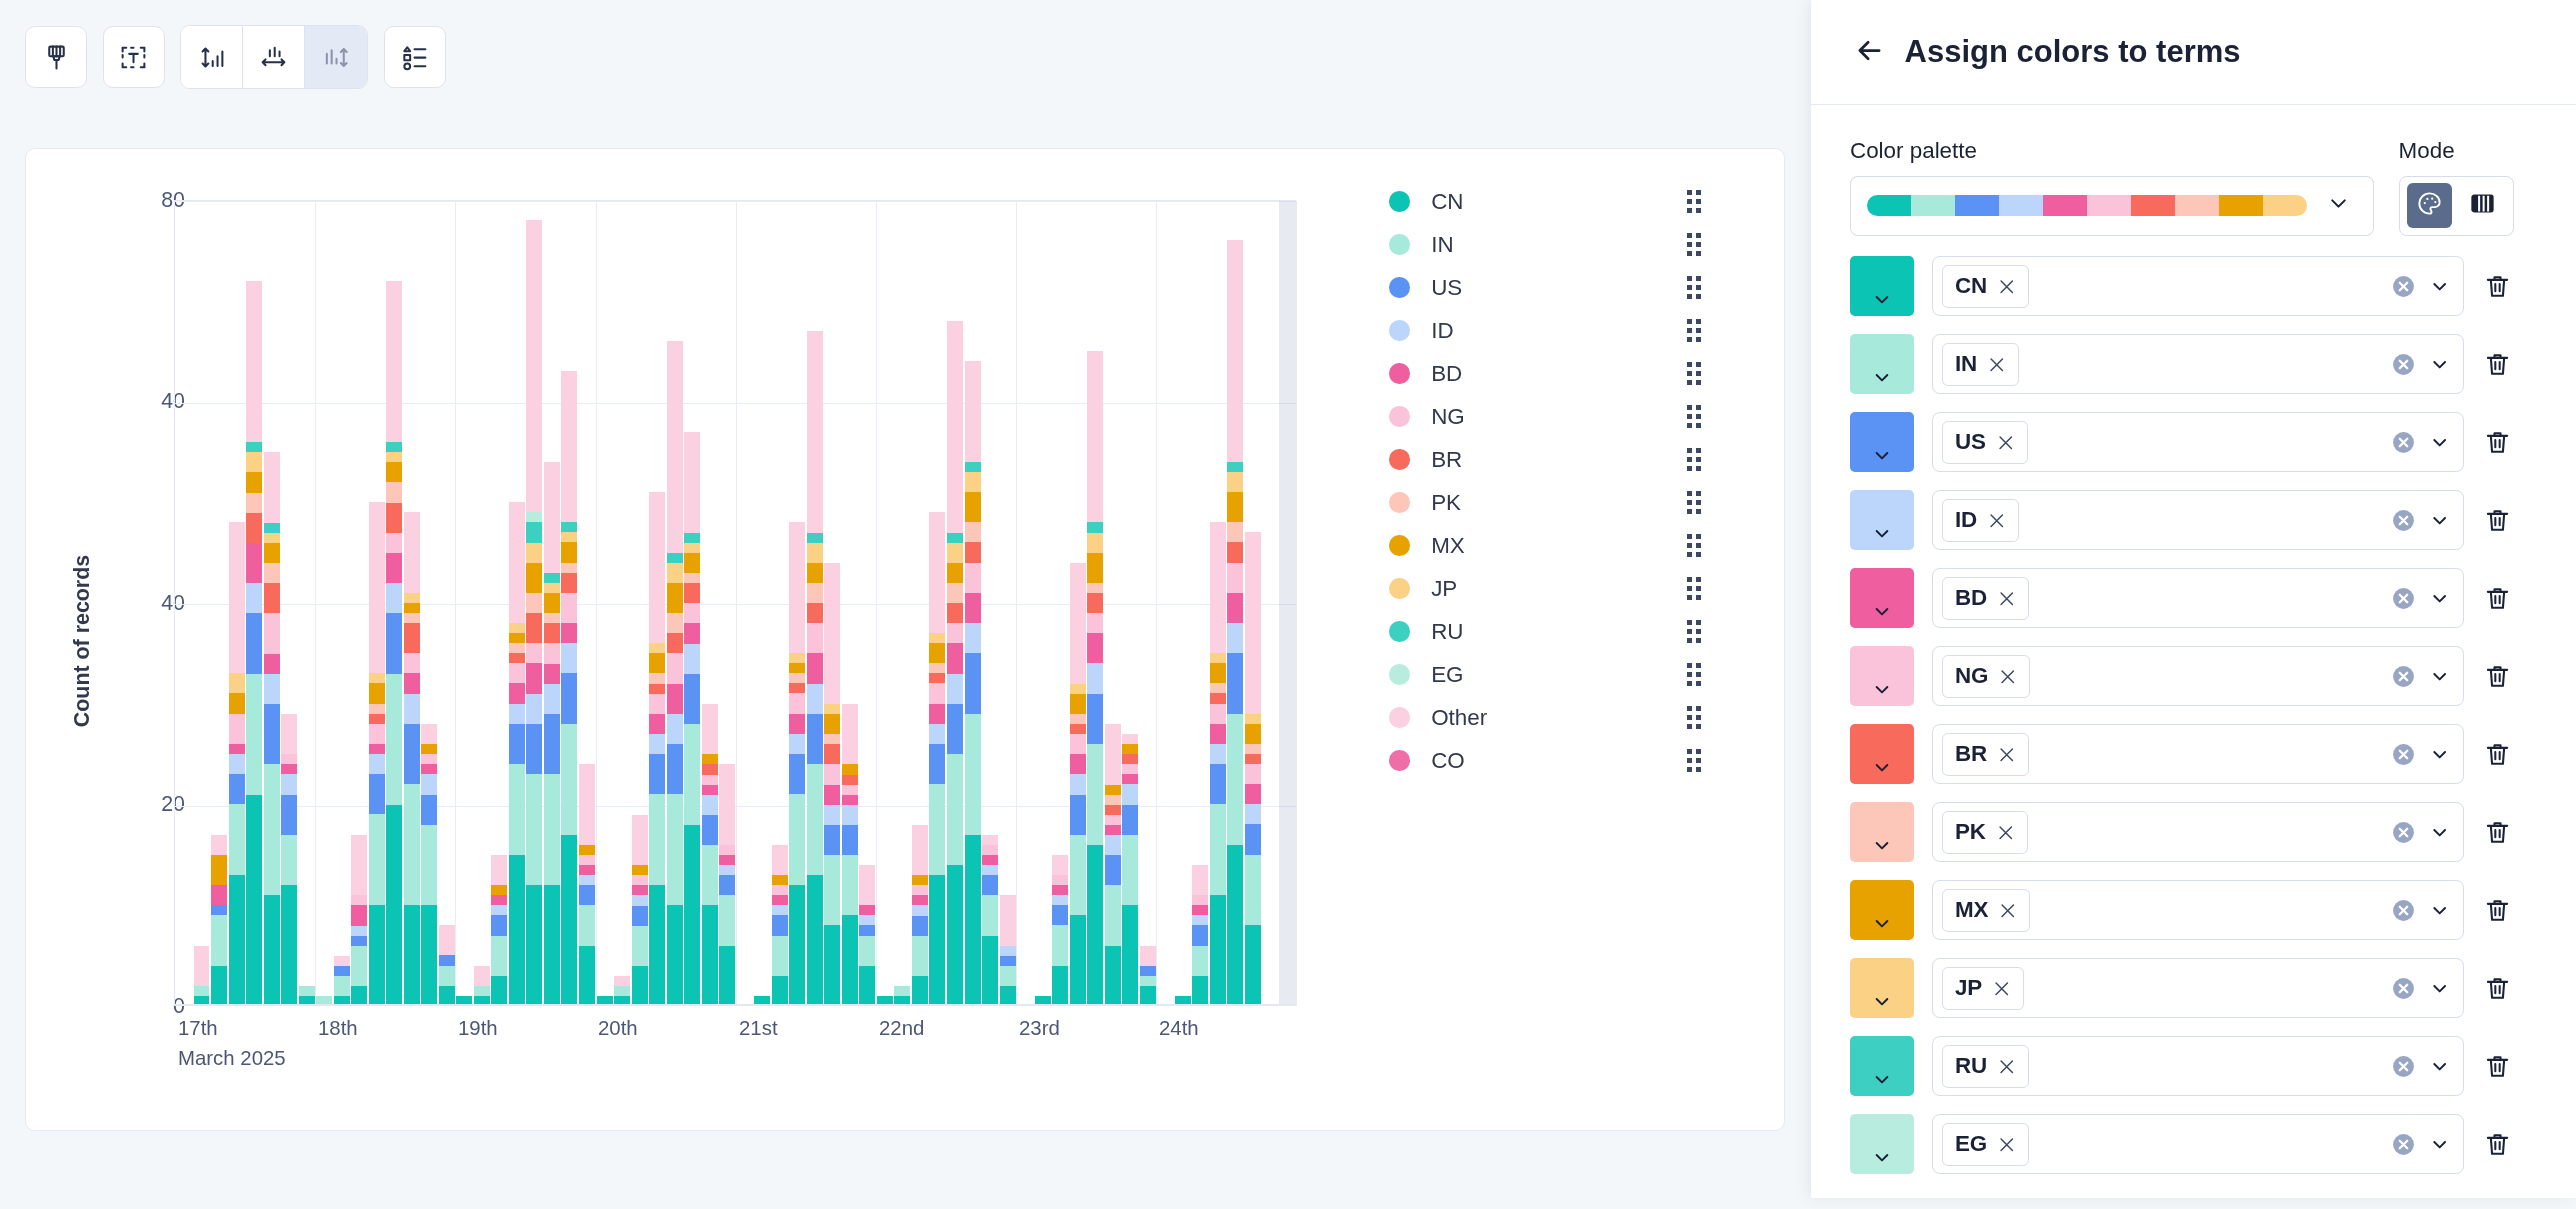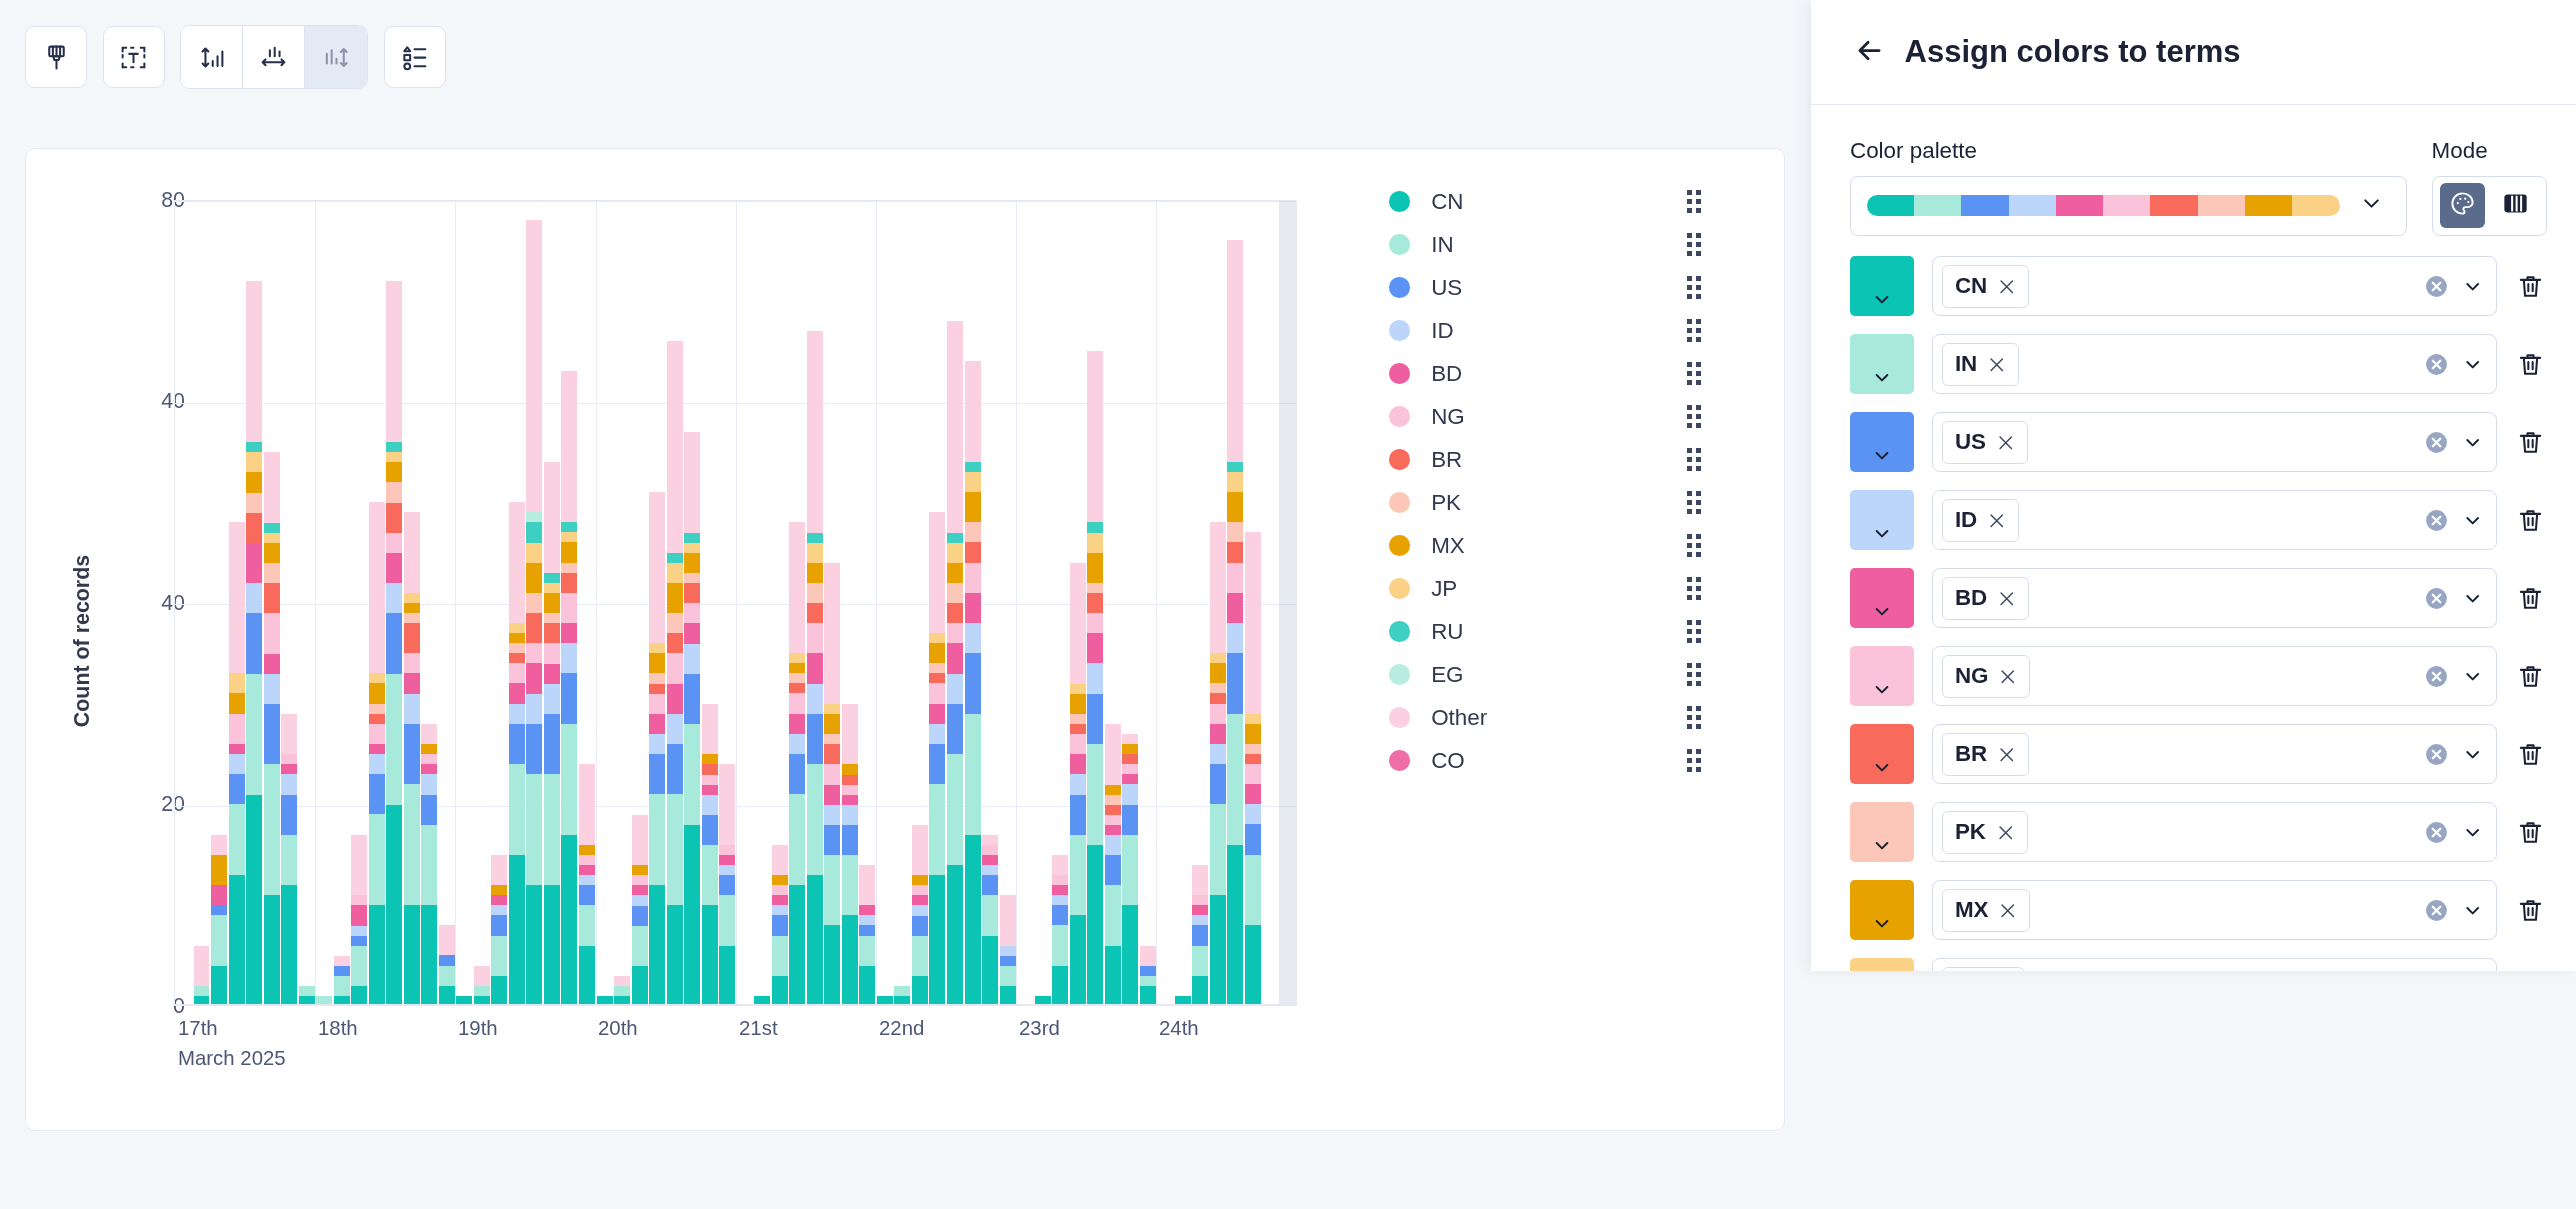--- a/index.html
+++ b/index.html
@@ -152,21 +152,21 @@
     width: 13.6px; height: 25px; margin-right: 17.5px;
     display: grid; grid-template-columns: 4.9px 4.9px; gap: 3.9px 3.9px;
     align-content: center;
     cursor: grab;
   }
   .grip i { width: 4.9px; height: 4.9px; background: #3e4760; display: block; }
 
   
   #panel {
     position: relative;
-    width: 765px; height: 971px;
+    width: 765px; height: 1198px;
     flex: 0 0 765px;
     background: #ffffff;
     box-shadow: -3.9px 0 13.6px rgba(40,50,80,0.08);
     overflow: hidden;
   }
   #panel-header {
     height: 105px;
     display: flex; align-items: center;
     border-bottom: 1px solid #e5e9f2;
     padding-left: 39px;
@@ -174,21 +174,21 @@
   }
   #back-btn {
     width: 39px; height: 39px; margin-right: 15.6px;
     display: flex; align-items: center; justify-content: center;
     cursor: pointer;
   }
   #panel-title {
     font-size: 31px; font-weight: bold; color: #1b2235;
   }
   #panel-body {
-    padding: 33px 29px 0 39px;
+    padding: 33px 62px 0 39px;
     background: #ffffff;
     height: calc(1209px - 105px);
     overflow: hidden;
   }
   .field-row {
     display: flex; align-items: flex-end; gap: 25px;
     margin-bottom: 11.7px;
   }
   .field-col { flex: 1; }
   .field-label {

